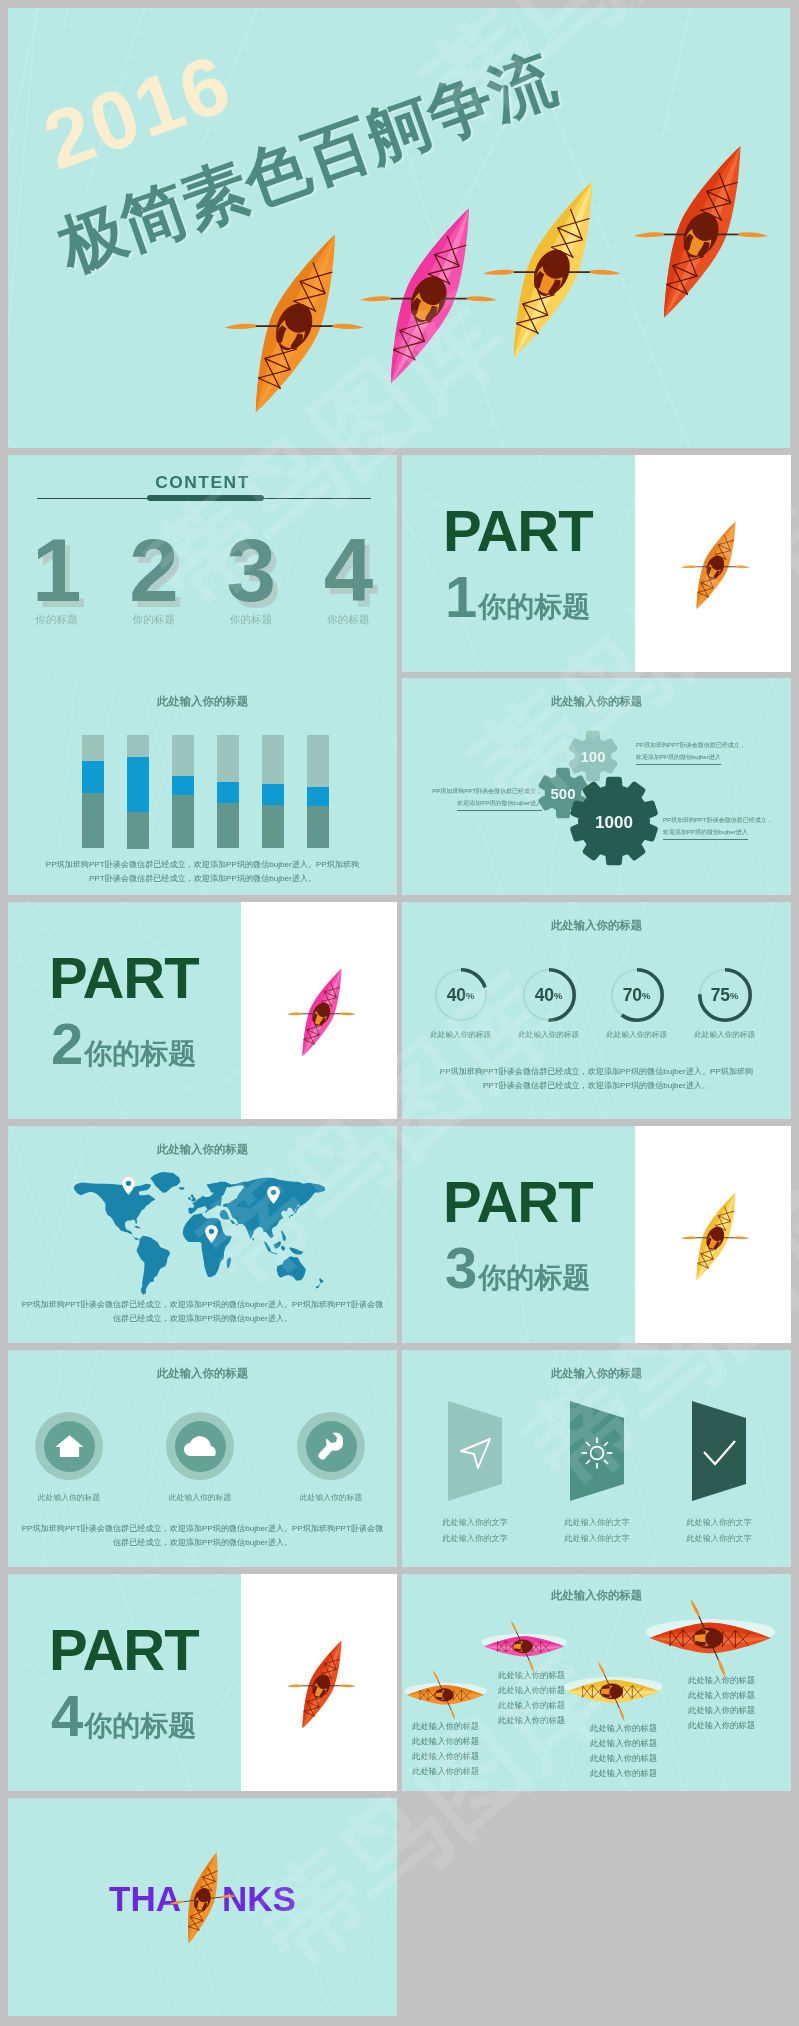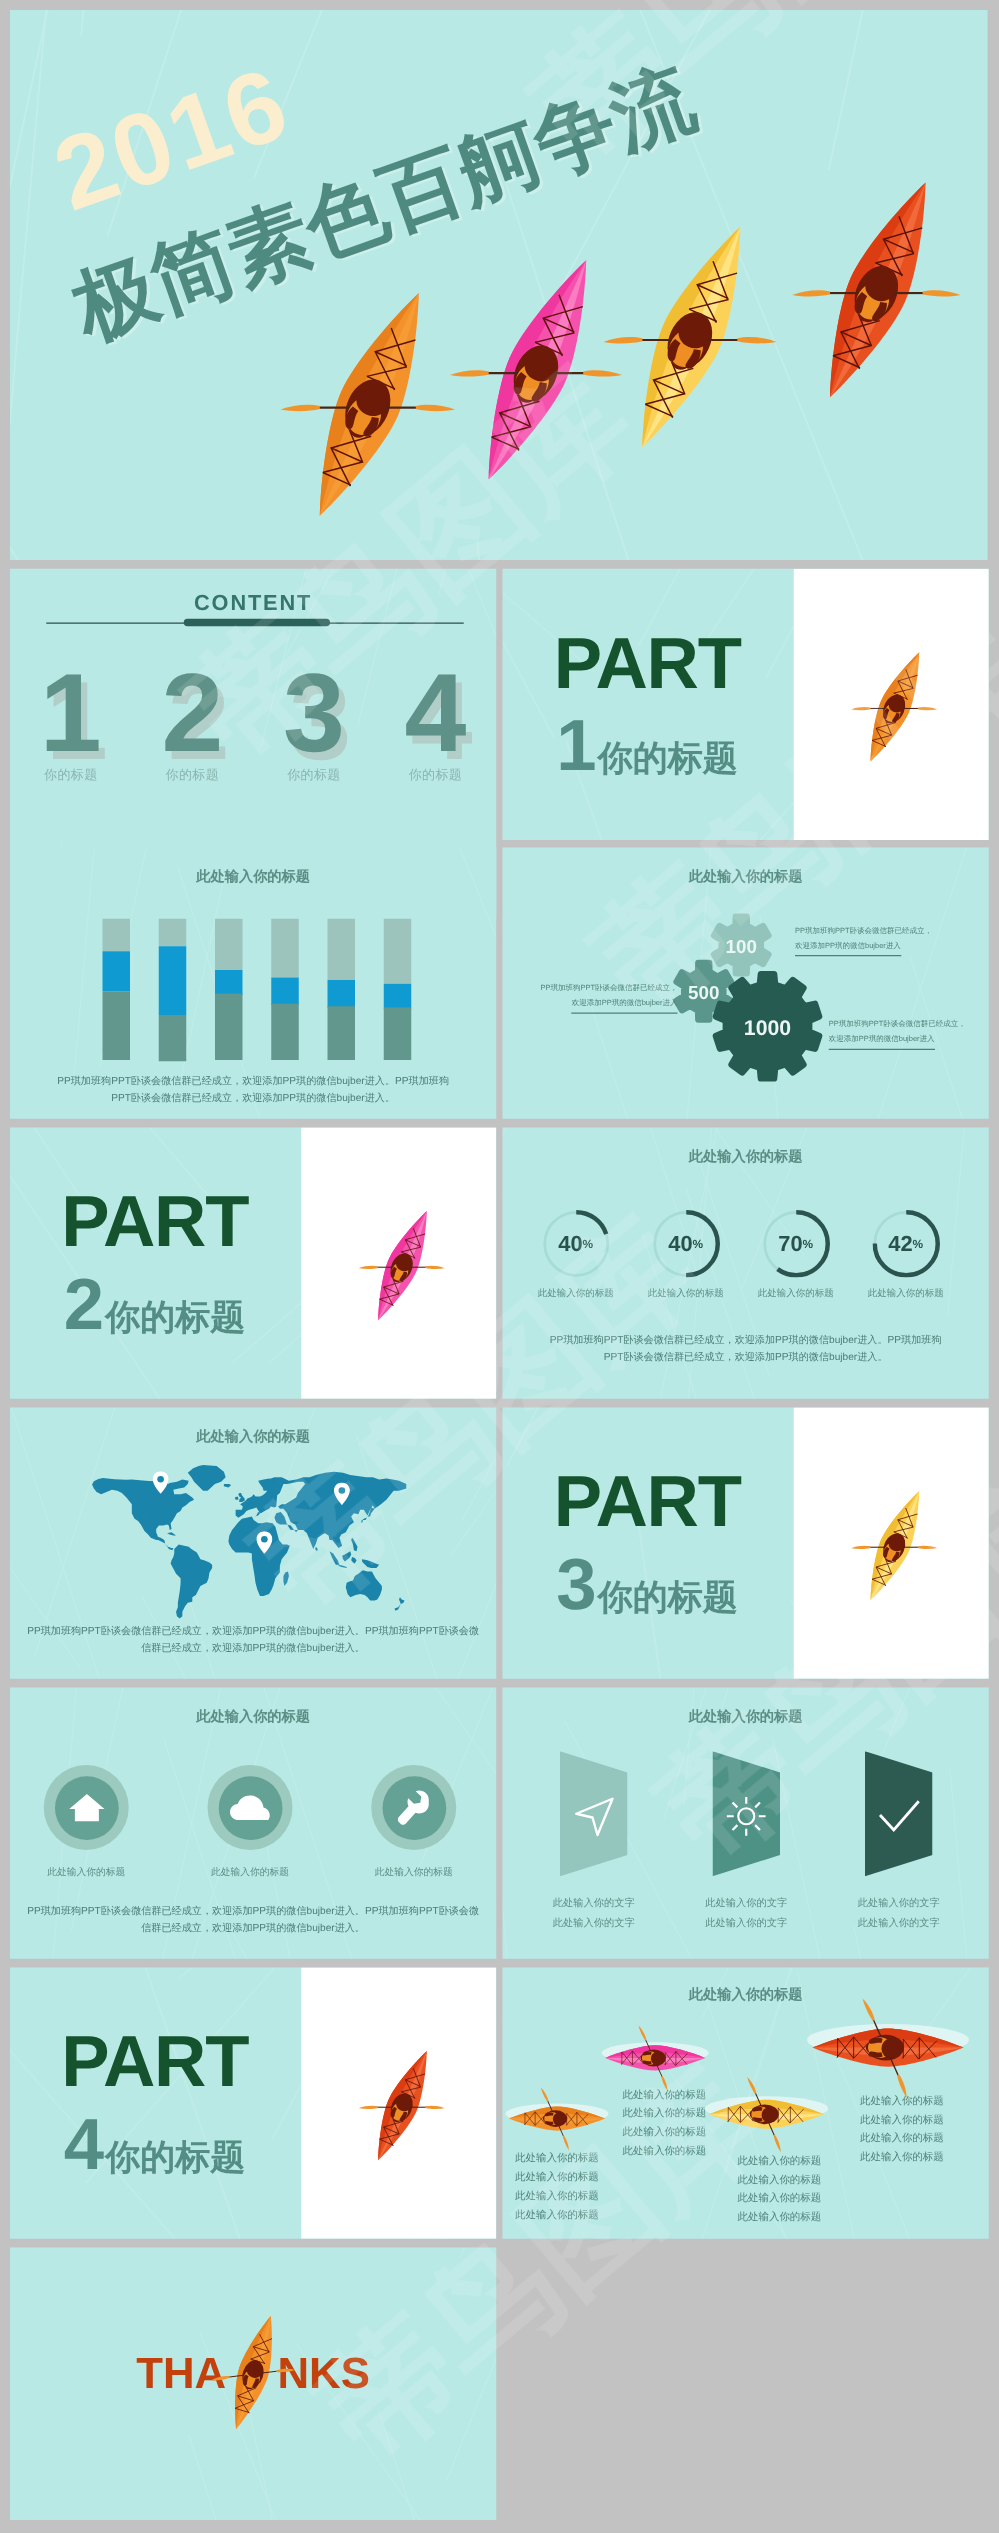--- a/index.html
+++ b/index.html
@@ -53,21 +53,21 @@
      display:flex;align-items:center;justify-content:center;}
   .cir-label{position:absolute;width:140px;text-align:center;font-size:7.8px;color:#5b8e84;}
 
   
   .trap-label{position:absolute;width:140px;text-align:center;font-size:8.2px;color:#5b8e84;line-height:1.95;}
 
   
   .blist{position:absolute;font-size:8.4px;color:#4e8178;line-height:1.78;white-space:nowrap;}
 
   
-  .thanks-txt{position:absolute;font-size:35px;font-weight:bold;color:#c2410c;line-height:1;letter-spacing:0px;}
+  .thanks-txt{position:absolute;font-size:35px;font-weight:bold;color:#6d28d9;line-height:1;letter-spacing:0px;}
 
   
   #wm{position:absolute;left:0;top:0;width:799px;height:2026px;pointer-events:none;overflow:hidden;}
 </style>
 </head>
 <body>
 
 <div class="page" id="page">
 <div class="slide" id="hero">
       <svg class="bgpat" viewBox="0 0 782 440" preserveAspectRatio="none">
@@ -488,21 +488,21 @@
           <small>%</small>
         </div>
       </div>
       <div class="donut-label" style="left:179.6px;top:128px">此处输入你的标题</div>
       <div class="donut" style="left:295.6px;top:66px">
         <svg width="54" height="54" viewBox="0 0 54 54">
           <circle cx="27.0" cy="27.0" r="25.20" fill="none" stroke="#a6dbd6" stroke-width="2.2"></circle>
           <circle cx="27.0" cy="27.0" r="25.20" fill="none" stroke="#2b544e" stroke-width="3.6" stroke-dasharray="118.75 39.58" transform="rotate(-90 27.0 27.0)"></circle>
         </svg>
         <div class="donut-val">
-          <span>42</span>
+          <span>75</span>
           <small>%</small>
         </div>
       </div>
       <div class="donut-label" style="left:267.6px;top:128px">此处输入你的标题</div>
       <div class="sl-body" style="left:0;top:163px;width:100%">
         <div>PP琪加班狗PPT卧谈会微信群已经成立，欢迎添加PP琪的微信bujber进入。PP琪加班狗</div>
         <div>PPT卧谈会微信群已经成立，欢迎添加PP琪的微信bujber进入。</div>
       </div>
     </div>
     <div class="slide" style="left:8px;top:1126px;width:389px;height:217px">

